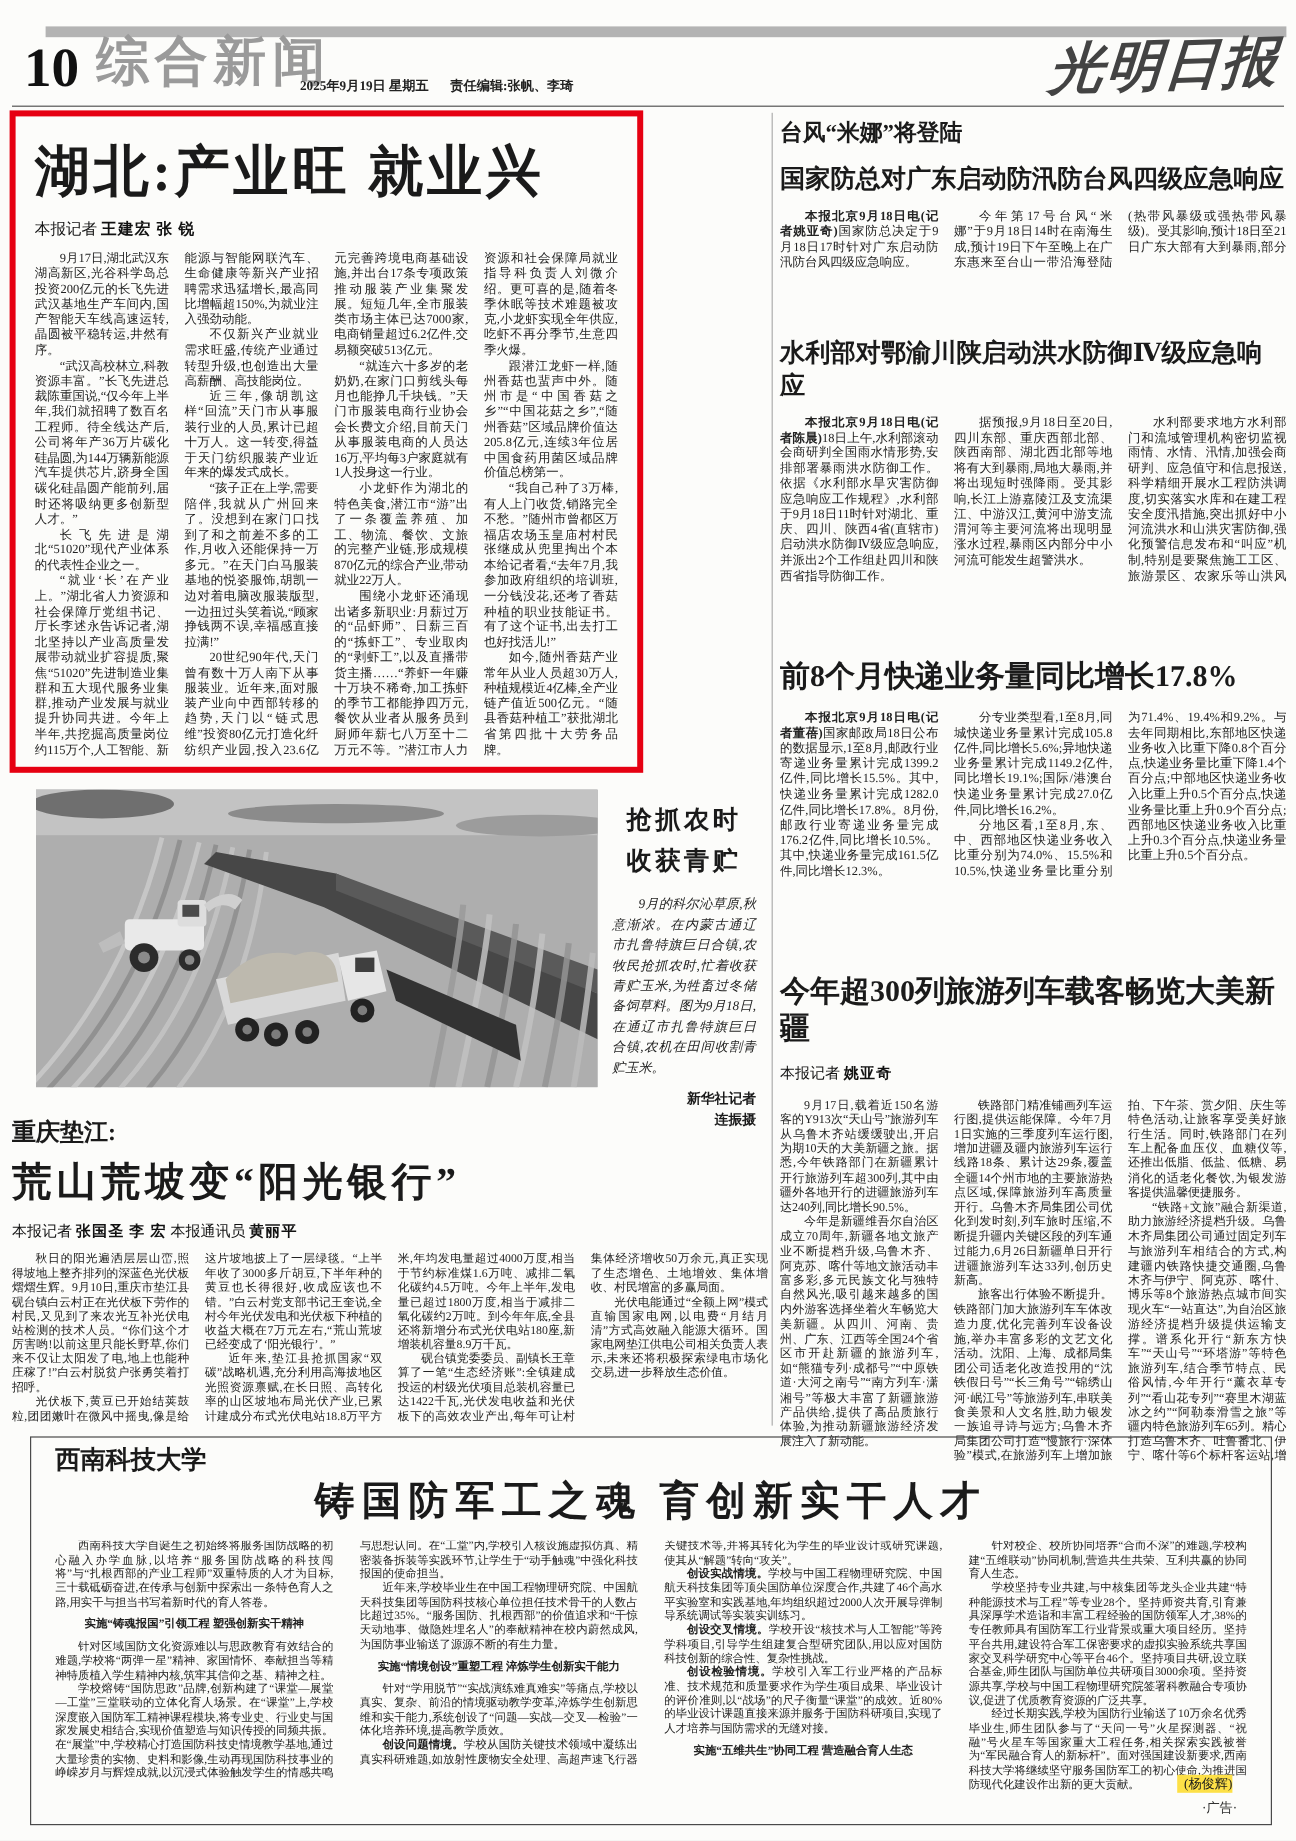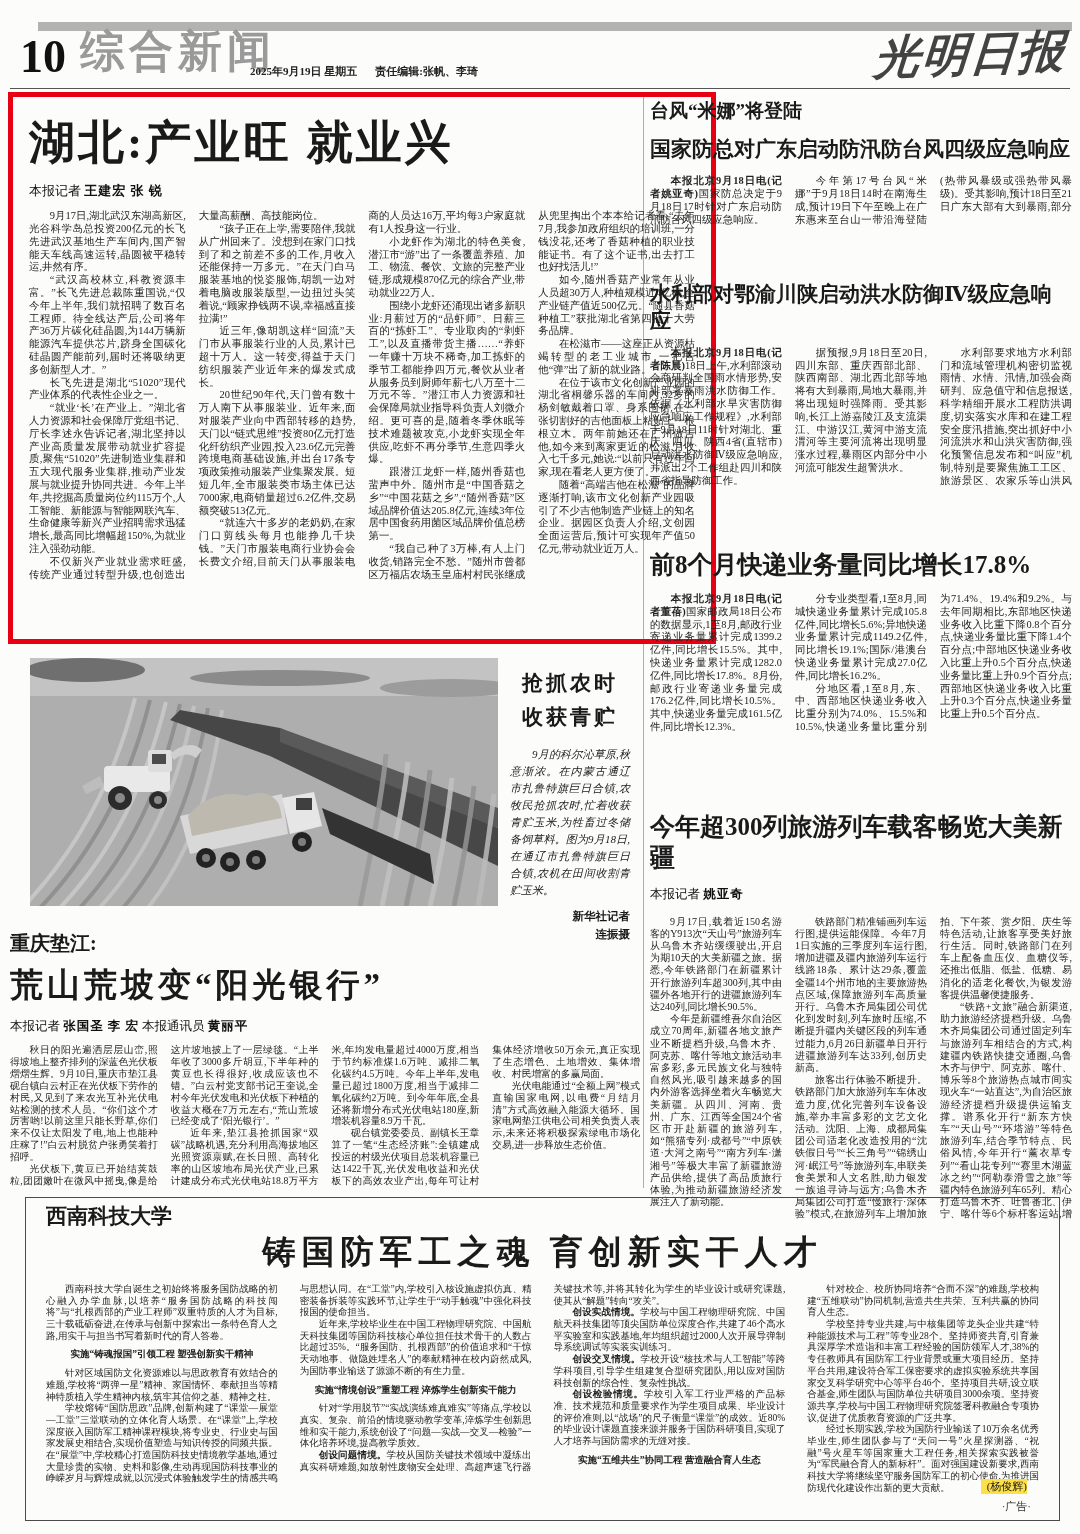--- a/index.html
+++ b/index.html
@@ -17,21 +17,21 @@
   .header-rule{position:absolute;left:10px;top:88px;width:1060px;border-top:1.5px solid #555;}
   .v-divider{position:absolute;left:643px;top:94px;height:1094px;border-left:1px solid #adadad;}
   
   .cols{column-gap:13px;text-align:justify;font-size:10.4px;line-height:12.8px;color:#222;overflow:hidden;}
   .cols p.para{margin:0;text-indent:2em;}
   .cols p.para b{font-weight:bold;}
   .cols p.subhead{margin:7px 0;font-weight:bold;text-align:center;text-indent:0;break-inside:avoid;}
   .byline{font-size:13px;color:#111;margin:0;}
   .byline b{font-weight:bold;letter-spacing:1px;}
   
-  .red-box{position:absolute;left:8px;top:92px;width:708px;height:552px;border:5px solid #e60012;
+  .red-box{position:absolute;left:8px;top:92px;width:528px;height:552px;border:5px solid #e60012;
         box-sizing:border-box;padding:12px 16px 10px;}
   .hubei-hl{font-size:46px;font-weight:bold;letter-spacing:3px;margin:6px 0 0;line-height:1.2;}
   .hubei-byline{margin-top:12px;}
   .hubei-body{margin-top:10px;height:428px;column-count:4;}
   
   .photo{position:absolute;left:30px;top:658px;width:468px;height:248px;background:#b0b0b0;}
   .photo svg{display:block;}
   .caption{position:absolute;left:510px;top:666px;width:120px;}
   .caption-title{font-size:21px;font-weight:bold;text-align:center;letter-spacing:3px;line-height:34px;margin:0;}
   .caption-text{margin-top:12px;font-size:11px;line-height:17px;text-align:justify;text-indent:2em;
@@ -83,22 +83,22 @@
     <p class="byline hubei-byline">
       <span>本报记者</span>
       <b>王建宏 张 锐</b>
     </p>
     <div class="cols hubei-body">
         <p class="para">9月17日,湖北武汉东湖高新区,光谷科学岛总投资200亿元的长飞先进武汉基地生产车间内,国产智能天车线高速运转,晶圆被平稳转运,井然有序。</p>
         <p class="para">“武汉高校林立,科教资源丰富。”长飞先进总裁陈重国说,“仅今年上半年,我们就招聘了数百名工程师。待全线达产后,公司将年产36万片碳化硅晶圆,为144万辆新能源汽车提供芯片,跻身全国碳化硅晶圆产能前列,届时还将吸纳更多创新型人才。”</p>
         <p class="para">长飞先进是湖北“51020”现代产业体系的代表性企业之一。</p>
         <p class="para">“就业‘长’在产业上。”湖北省人力资源和社会保障厅党组书记、厅长李述永告诉记者,湖北坚持以产业高质量发展带动就业扩容提质,聚焦“51020”先进制造业集群和五大现代服务业集群,推动产业发展与就业提升协同共进。今年上半年,共挖掘高质量岗位约115万个,人工智能、新能源与智能网联汽车、生命健康等新兴产业招聘需求迅猛增长,最高同比增幅超150%,为就业注入强劲动能。</p>
         <p class="para">不仅新兴产业就业需求旺盛,传统产业通过转型升级,也创造出大量高薪酬、高技能岗位。</p>
+        <p class="para">近三年,像胡凯这样“回流”天门市从事服装行业的人员,累计已超十万人。这一转变,得益于天门纺织服装产业近年来的爆发式成长。</p>
         <p class="para">“孩子正在上学,需要陪伴,我就从广州回来了。没想到在家门口找到了和之前差不多的工作,月收入还能保持一万多元。”在天门白马服装基地的悦姿服饰,胡凯一边对着电脑改服装版型,一边扭过头笑着说,“顾家挣钱两不误,幸福感直接拉满!”</p>
-        <p class="para">近三年,像胡凯这样“回流”天门市从事服装行业的人员,累计已超十万人。这一转变,得益于天门纺织服装产业近年来的爆发式成长。</p>
         <p class="para">20世纪90年代,天门曾有数十万人南下从事服装业。近年来,面对服装产业向中西部转移的趋势,天门以“链式思维”投资80亿元打造化纤纺织产业园,投入23.6亿元完善跨境电商基础设施,并出台17条专项政策推动服装产业集聚发展。短短几年,全市服装类市场主体已达7000家,电商销量超过6.2亿件,交易额突破513亿元。</p>
         <p class="para">“就连六十多岁的老奶奶,在家门口剪线头每月也能挣几千块钱。”天门市服装电商行业协会会长费文介绍,目前天门从事服装电商的人员达16万,平均每3户家庭就有1人投身这一行业。</p>
         <p class="para">小龙虾作为湖北的特色美食,潜江市“游”出了一条覆盖养殖、加工、物流、餐饮、文旅的完整产业链,形成规模870亿元的综合产业,带动就业22万人。</p>
         <p class="para">围绕小龙虾还涌现出诸多新职业:月薪过万的“品虾师”、日薪三百的“拣虾工”、专业取肉的“剥虾工”,以及直播带货主播……“养虾一年赚十万块不稀奇,加工拣虾的季节工都能挣四万元,餐饮从业者从服务员到厨师年薪七八万至十二万元不等。”潜江市人力资源和社会保障局就业指导科负责人刘微介绍。更可喜的是,随着冬季休眠等技术难题被攻克,小龙虾实现全年供应,吃虾不再分季节,生意四季火爆。</p>
         <p class="para">跟潜江龙虾一样,随州香菇也蜚声中外。随州市是“中国香菇之乡”“中国花菇之乡”,“随州香菇”区域品牌价值达205.8亿元,连续3年位居中国食药用菌区域品牌价值总榜第一。</p>
         <p class="para">“我自己种了3万棒,有人上门收货,销路完全不愁。”随州市曾都区万福店农场玉皇庙村村民张继成从兜里掏出个本本给记者看,“去年7月,我参加政府组织的培训班,一分钱没花,还考了香菇种植的职业技能证书。有了这个证书,出去打工也好找活儿!”</p>
         <p class="para">如今,随州香菇产业常年从业人员超30万人,种植规模近4亿棒,全产业链产值近500亿元。“随县香菇种植工”获批湖北省第四批十大劳务品牌。</p>
         <p class="para">在松滋市——这座正从资源枯竭转型的老工业城市,一把吉他“弹”出了新的就业路。</p>
         <p class="para">在位于该市文化创新产业园的湖北省桐馨乐器的车间内,32岁的杨剑敏戴着口罩、身系围裙,在一张切割好的吉他面板上粘贴上一根根立木。两年前她还在广州做吉他,如今来到离家更近的松滋,月收入七千多元,她说:“以前只有过年回家,现在看老人更方便了。”</p>
         <p class="para">随着“高端吉他在松滋”的品牌逐渐打响,该市文化创新产业园吸引了不少吉他制造产业链上的知名企业。据园区负责人介绍,文创园全面运营后,预计可实现年产值50亿元,带动就业近万人。</p>

